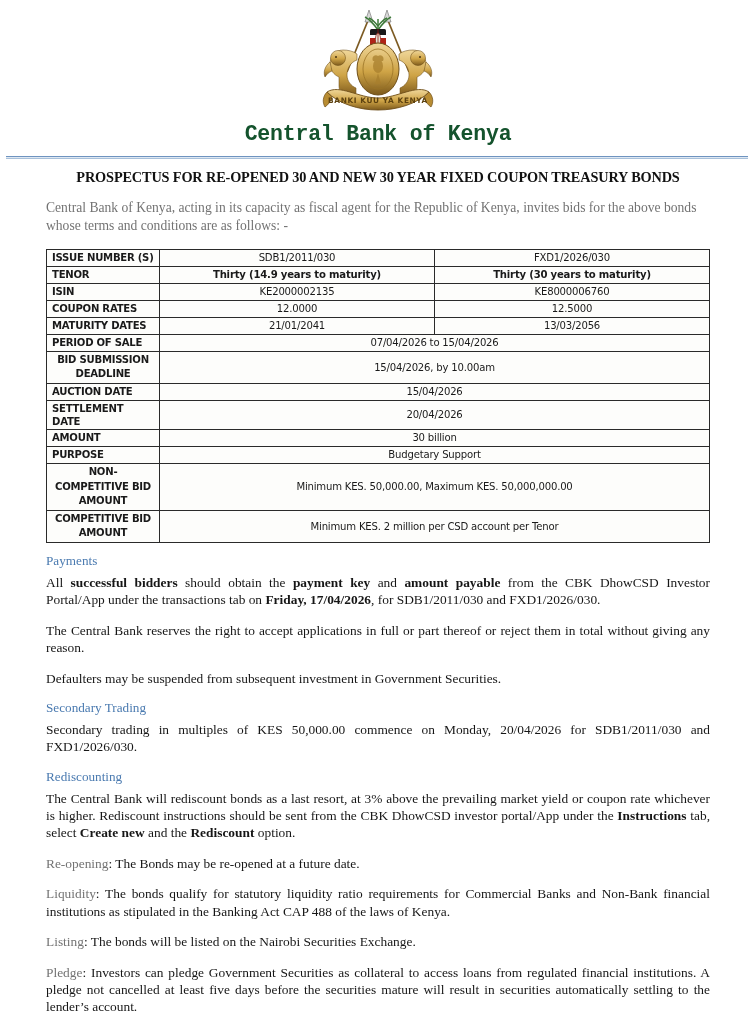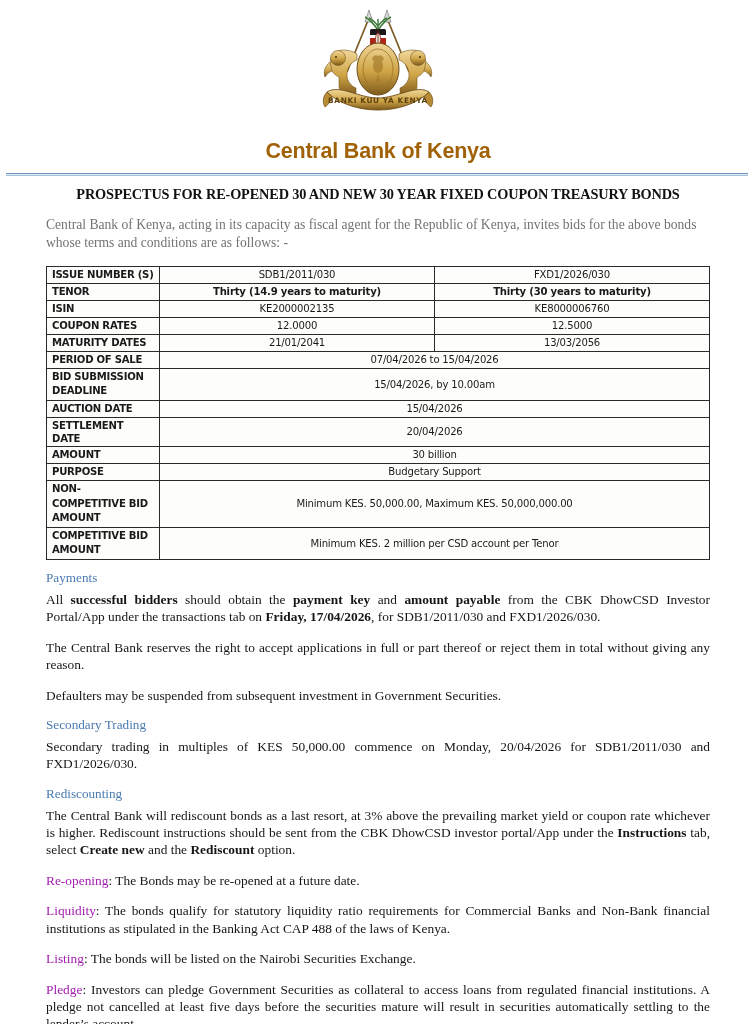--- a/index.html
+++ b/index.html
@@ -20,26 +20,26 @@
     padding-top: 6px;
     text-align: center;
   }
   .crest {
     width: 150px;
     height: 116px;
     margin: 0 auto;
     display: block;
   }
   .wordmark {
-    font-family: Liberation Sans, sans-serif;
+    font-family: Liberation Mono, monospace;
     font-weight: bold;
     font-size: 21.5px;
     letter-spacing: -0.2px;
-    color: #a16207;
-    margin-top: 18px;
+    color: #14532d;
+    margin-top: 1px;
     line-height: 1.1;
   }
   .rule {
     margin: 9px 8px 0 6px;
     height: 3px;
     border-top: 1.5px solid #6f94c0;
     border-bottom: 1px solid #a8c0da;
     background: #dfe8f2;
   }
 
@@ -86,21 +86,21 @@
     text-align: left;
     letter-spacing: -0.25px;
     margin-top: 45px;
   }
   td.val {
     text-align: center;
     letter-spacing: -0.2px;
   }
   td.val.bold { font-weight: bold; }
   td.tall { height: 34px; }
-  td.lbl.two-line { line-height: 1.45; }
+  td.lbl.two-line { line-height: 1.45; text-align: center; }
 
   
   .sections { margin: 10px 46px 0 46px; }
   .sec-head {
     color: #4a7ab0;
     font-size: 13.2px;
     font-weight: normal;
     line-height: 1.2;
     margin: 0;
     padding: 0;
@@ -110,21 +110,21 @@
     font-size: 13.4px;
     line-height: 1.3;
     margin: 0;
     text-align: justify;
     color: #161616;
   }
   p.body.gap { margin-top: 13px; }
   p.body.tight { margin-top: 5px; }
   p.body b { font-weight: bold; }
   .inline-head {
-    color: #a21caf;
+    color: #737373;
   }
   .just-last { text-align: left; }
 </style>
 </head>
 <body>
 
 <div class="header">
 
   <svg class="crest" viewBox="0 0 150 116">
     <defs>

